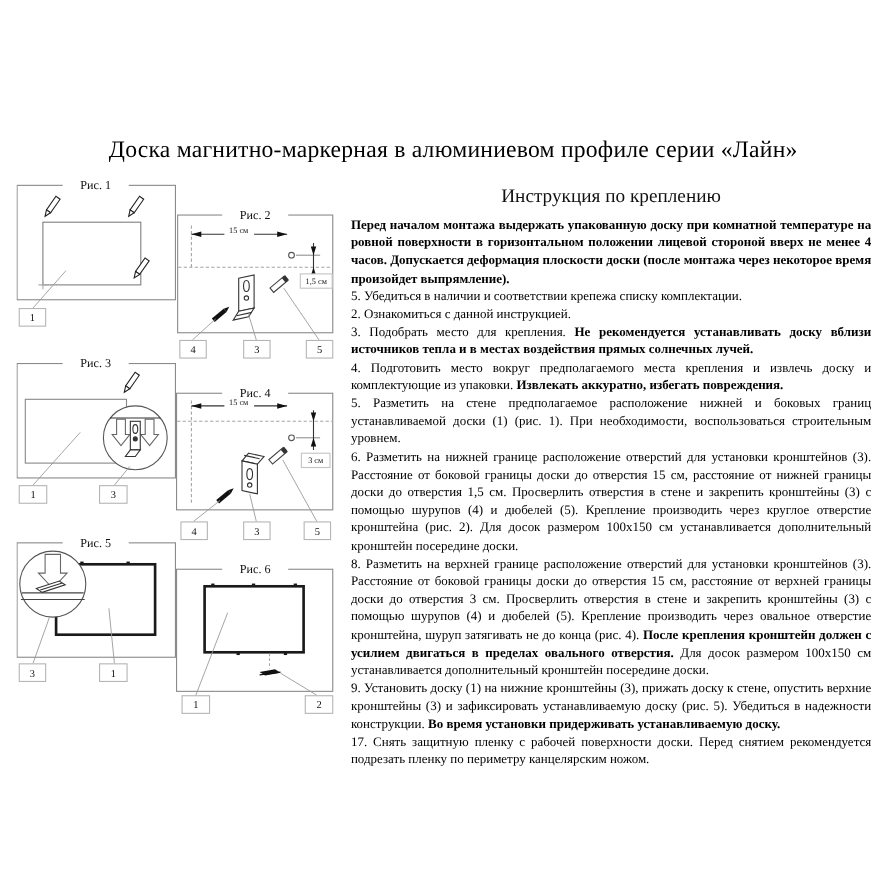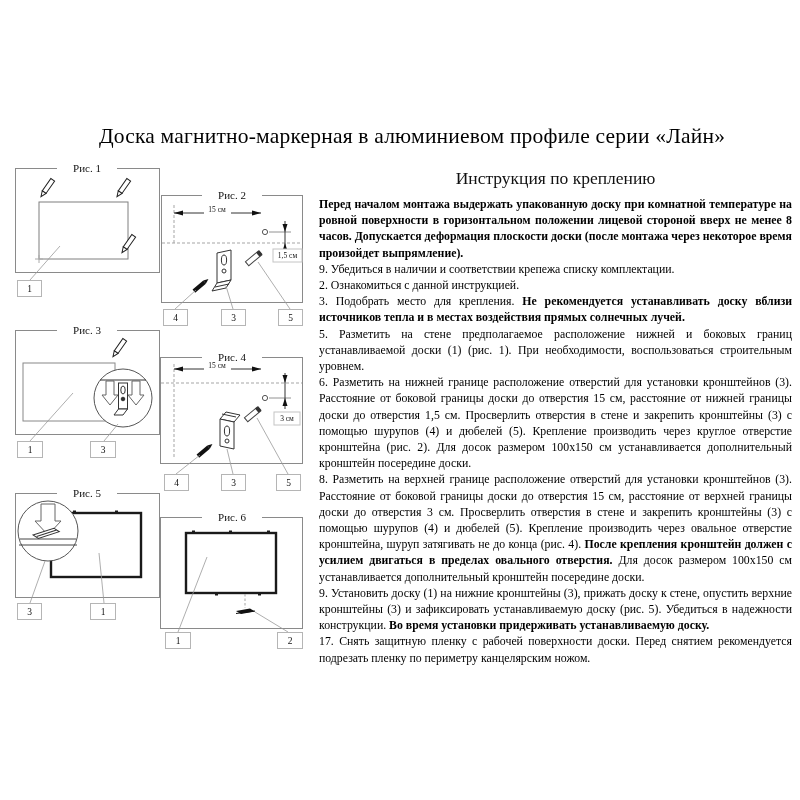--- a/index.html
+++ b/index.html
@@ -231,25 +231,26 @@
   <line x1="95" y1="100" x2="128" y2="120" stroke="#999" stroke-width="0.8"></line>
   <rect x="5.5" y="120.5" width="25" height="16" fill="#fff" stroke="#b5b5b5"></rect>
   <text class="callout-num" x="18" y="132" text-anchor="middle">1</text>
   <rect x="117.5" y="120.5" width="25" height="16" fill="#fff" stroke="#b5b5b5"></rect>
   <text class="callout-num" x="130" y="132" text-anchor="middle">2</text>
 </svg>
 
 <div class="text-col">
   <h2 class="instr-heading">Инструкция по креплению</h2>
   <div id="intro-holder">
-      <p class="instr"><span class="b">Перед началом монтажа выдержать упакованную доску при комнатной температуре на ровной поверхности в горизонтальном положении лицевой стороной вверх не менее 8 часов. Допускается деформация плоскости доски (после монтажа через некоторое время произойдет выпрямление).</span></p>
+      <p class="instr"><span class="b">Перед началом монтажа выдержать упакованную доску при комнатной температуре на ровной поверхности в горизонтальном положении лицевой стороной вверх не менее 4 часов. Допускается деформация плоскости доски (после монтажа через некоторое время произойдет выпрямление).</span></p>
     </div>
   <div id="list-holder">
-      <p class="instr"><span>9. Убедиться в наличии и соответствии крепежа списку комплектации.</span></p>
+      <p class="instr"><span>5. Убедиться в наличии и соответствии крепежа списку комплектации.</span></p>
       <p class="instr"><span>2. Ознакомиться с данной инструкцией.</span></p>
       <p class="instr"><span>3. Подобрать место для крепления. </span><span class="b">Не рекомендуется устанавливать доску вблизи источников тепла и в местах воздействия прямых солнечных лучей.</span></p>
+      <p class="instr"><span>4. Подготовить место вокруг предполагаемого места крепления и извлечь доску и комплектующие из упаковки. </span><span class="b">Извлекать аккуратно, избегать повреждения.</span></p>
       <p class="instr"><span>5. Разметить на стене предполагаемое расположение нижней и боковых границ устанавливаемой доски (1) (рис. 1). При необходимости, воспользоваться строительным уровнем.</span></p>
       <p class="instr"><span>6. Разметить на нижней границе расположение отверстий для установки кронштейнов (3). Расстояние от боковой границы доски до отверстия 15 см, расстояние от нижней границы доски до отверстия 1,5 см. Просверлить отверстия в стене и закрепить кронштейны (3) с помощью шурупов (4) и дюбелей (5). Крепление производить через круглое отверстие кронштейна (рис. 2). Для досок размером 100x150 см устанавливается дополнительный кронштейн посередине доски.</span></p>
       <p class="instr"><span>8. Разметить на верхней границе расположение отверстий для установки кронштейнов (3). Расстояние от боковой границы доски до отверстия 15 см, расстояние от верхней границы доски до отверстия 3 см. Просверлить отверстия в стене и закрепить кронштейны (3) с помощью шурупов (4) и дюбелей (5). Крепление производить через овальное отверстие кронштейна, шуруп затягивать не до конца (рис. 4). </span><span class="b">После крепления кронштейн должен с усилием двигаться в пределах овального отверстия.</span><span> Для досок размером 100x150 см устанавливается дополнительный кронштейн посередине доски.</span></p>
       <p class="instr"><span>9. Установить доску (1) на нижние кронштейны (3), прижать доску к стене, опустить верхние кронштейны (3) и зафиксировать устанавливаемую доску (рис. 5). Убедиться в надежности конструкции. </span><span class="b">Во время установки придерживать устанавливаемую доску.</span></p>
       <p class="instr"><span>17. Снять защитную пленку с рабочей поверхности доски. Перед снятием рекомендуется подрезать пленку по периметру канцелярским ножом.</span></p>
     </div>
 </div>
 
 </body></html>

